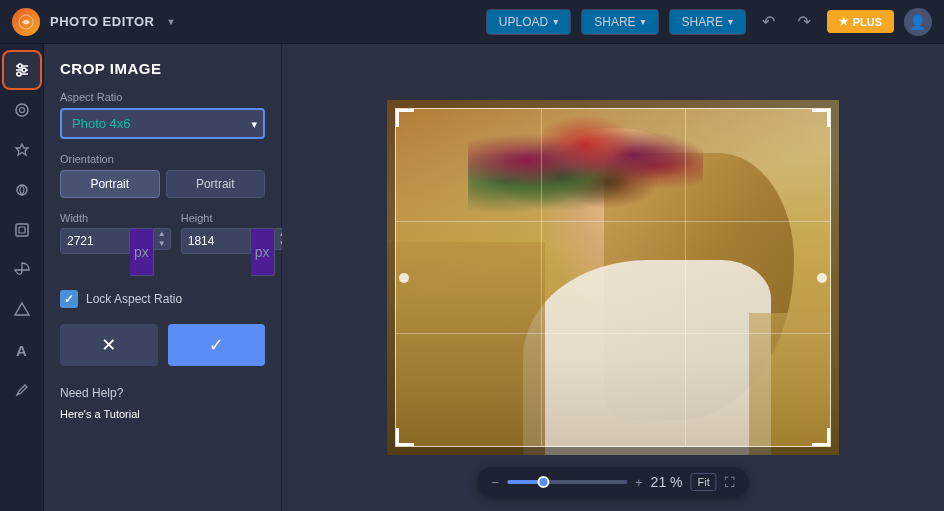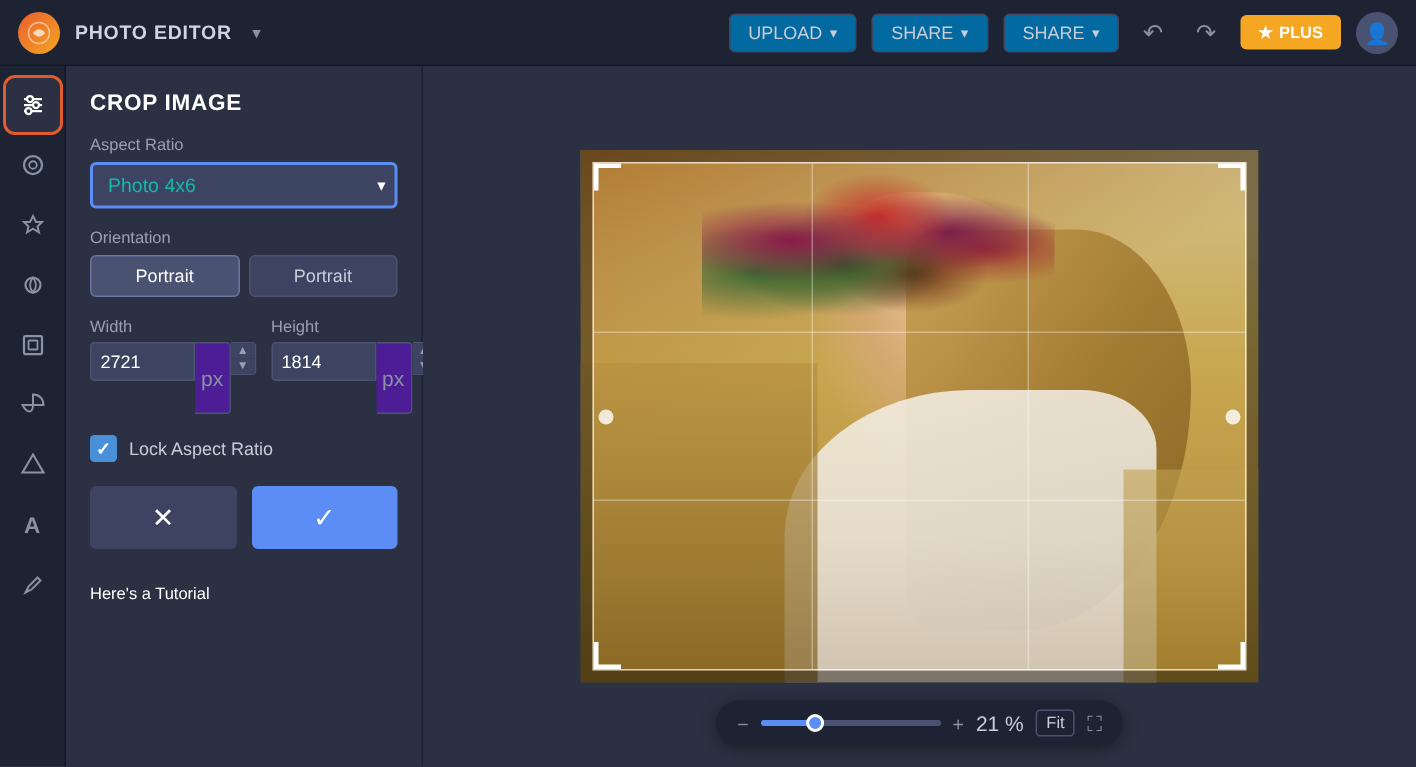--- a/index.html
+++ b/index.html
@@ -258,20 +258,21 @@
 
     <div class="action-row">
       <button class="cancel-btn">
         <span>✕</span>
       </button>
       <button class="confirm-btn">
         <span>✓</span>
       </button>
     </div>
 
+    <div class="help-title">Need Help?</div>
     <a class="help-link" href="#">Here's a Tutorial</a>
   </div>
 
   <div class="canvas-area">
     <div class="image-container">
 
       <div class="photo-sim">
         <div class="photo-bg"></div>
 
         <div style="position:absolute;top:0;left:0;width:100%;height:100%;background:linear-gradient(160deg,#b07830 0%,transparent 40%);"></div>

